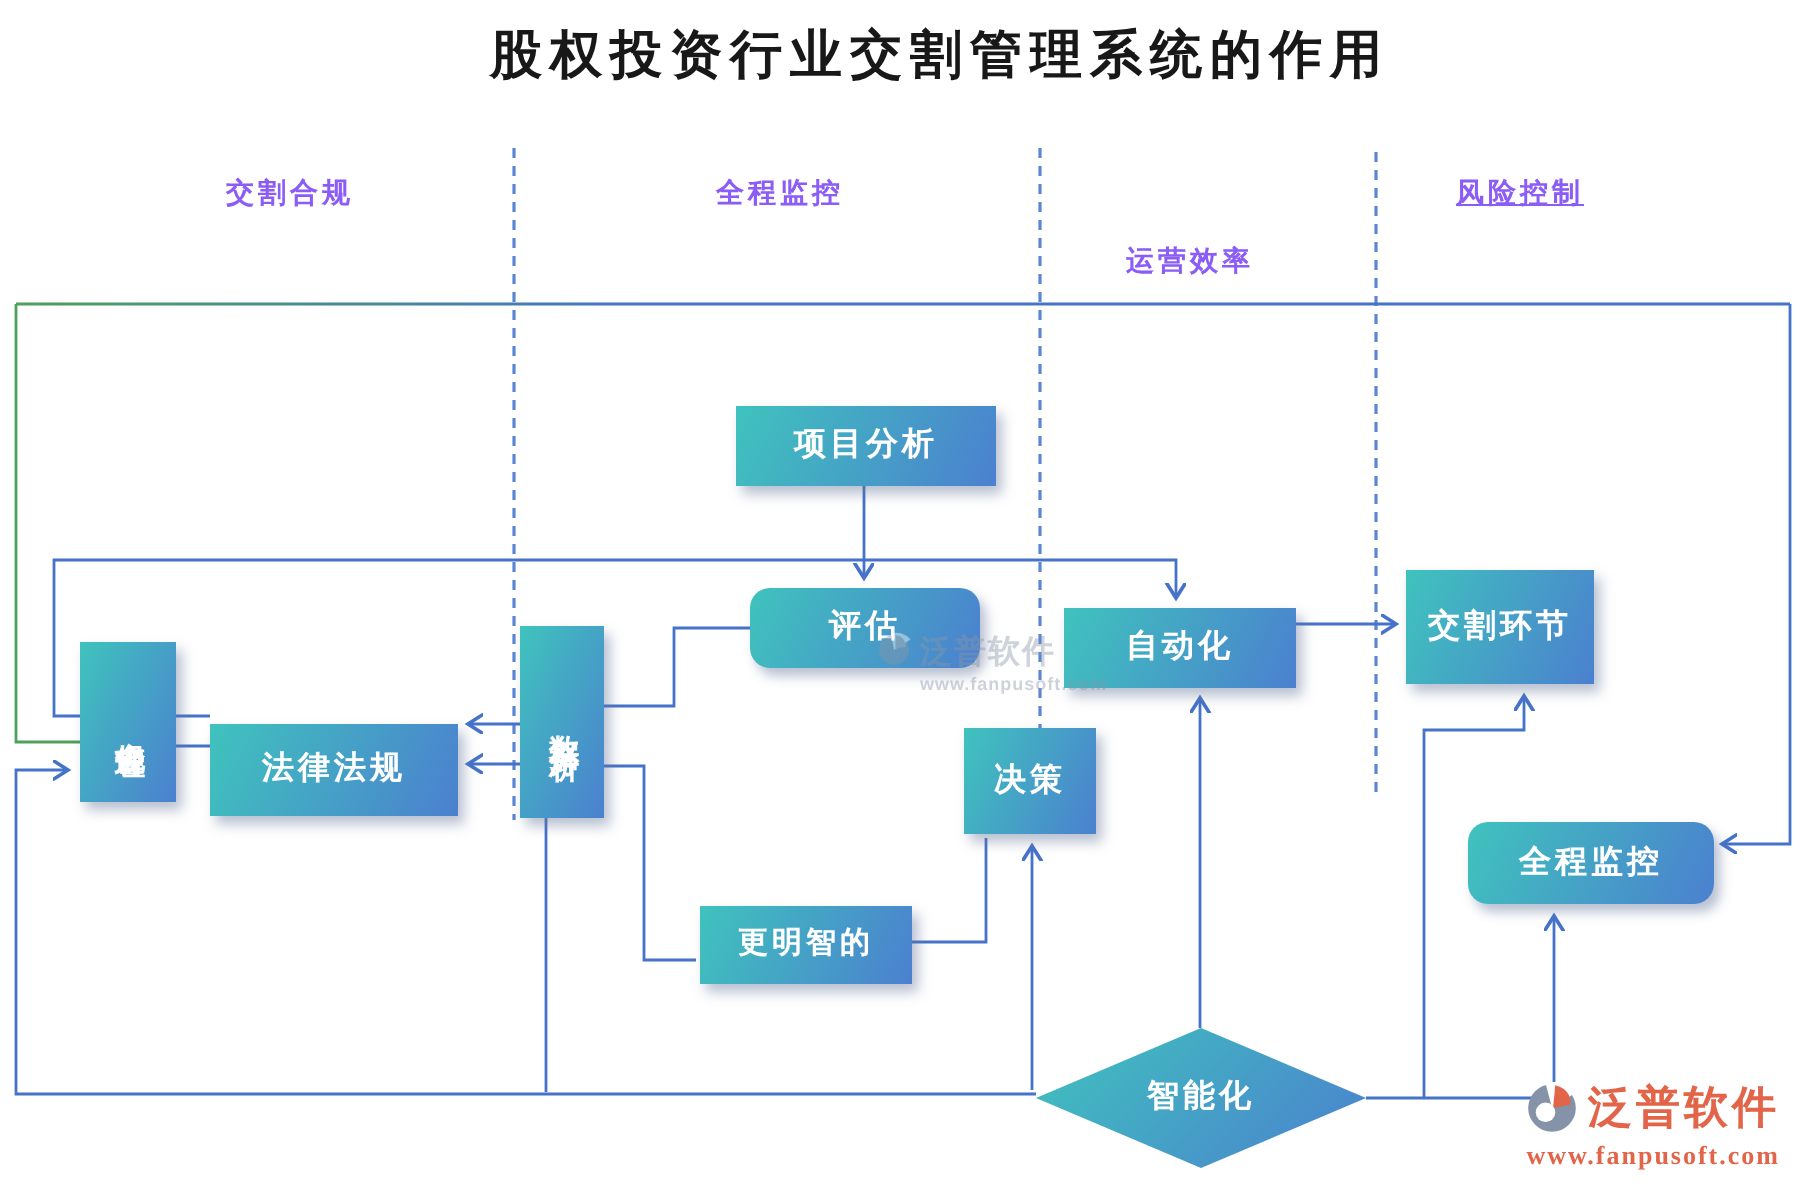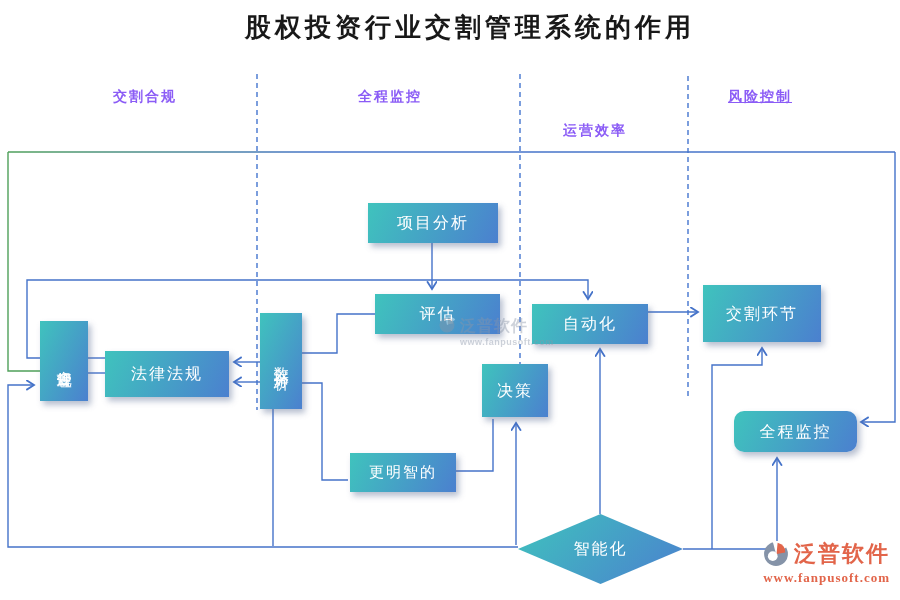--- a/index.html
+++ b/index.html
@@ -12,21 +12,21 @@
     font-family:"Liberation Serif","DejaVu Serif",serif;
     font-size:26px;letter-spacing:4px;color:#181818;font-weight:600;
   }
   .col-header{
     position:absolute;top:88px;transform:translateX(-50%);
     font-size:14px;font-weight:bold;color:#8b5cf6;letter-spacing:2px;white-space:nowrap;
   }
   .node{
     position:absolute;display:flex;align-items:center;justify-content:center;
     background:linear-gradient(115deg,#3fc3bd 0%,#4b80cf 100%);
-    color:#ffffff;font-weight:normal;font-size:16px;letter-spacing:2px;
+    color:#ffffff;font-weight:bold;font-size:16px;letter-spacing:2px;
     box-shadow:3px 4px 6px rgba(96,112,150,.45);
     text-align:center;line-height:1.35;z-index:3;white-space:nowrap;
   }
   .node.vertical{
     writing-mode:vertical-rl;text-orientation:upright;letter-spacing:3px;white-space:normal;
   }
   .node.diamond{
     background:none;box-shadow:none;z-index:3;
   }
   .diamond-shape{
@@ -112,26 +112,26 @@
 
     <path d="M683 549 H777 V458" stroke="#4573c9" stroke-width="1.4" fill="none" marker-end="url(#arrow)"></path>
     <path d="M712 549 V365 H762 V348" stroke="#4573c9" stroke-width="1.4" fill="none" marker-end="url(#arrow)"></path>
 
     <path d="M302 383 H322 V480 H348" stroke="#4573c9" stroke-width="1.4" fill="none"></path>
 
     <path d="M456 471 H493 V419" stroke="#4573c9" stroke-width="1.4" fill="none"></path>
   </svg>
 
   <div class="node" style="left:368px;top:203px;width:130px;height:40px;">项目分析</div>
-  <div class="node" style="left:375px;top:294px;width:125px;height:40px;">评估</div>
+  <div class="node" style="left:375px;top:294px;width:115px;height:40px;border-radius:10px;">评估</div>
   <div class="node vertical" style="left:260px;top:313px;width:42px;height:96px;font-size:15px;">数据分析</div>
-  <div class="node" style="left:105px;top:351px;width:124px;height:46px;">法律法规</div>
+  <div class="node" style="left:105px;top:362px;width:124px;height:46px;">法律法规</div>
   <div class="node vertical" style="left:40px;top:321px;width:48px;height:80px;font-size:15px;letter-spacing:1px;">合规管理</div>
   <div class="node" style="left:532px;top:304px;width:116px;height:40px;">自动化</div>
-  <div class="node" style="left:703px;top:285px;width:118px;height:57px;">交割环节</div>
+  <div class="node" style="left:703px;top:285px;width:94px;height:57px;">交割环节</div>
   <div class="node" style="left:350px;top:453px;width:106px;height:39px;font-size:15px;">更明智的</div>
   <div class="node" style="left:482px;top:364px;width:66px;height:53px;">决策</div>
   <div class="node" style="left:734px;top:411px;width:123px;height:41px;border-radius:10px;">全程监控</div>
 
   <div class="node diamond" style="left:518px;top:514px;width:165px;height:70px;">
     <div class="diamond-shape"></div>
     <span class="diamond-label">智能化</span>
   </div>
 
   <div class="wm-center">

